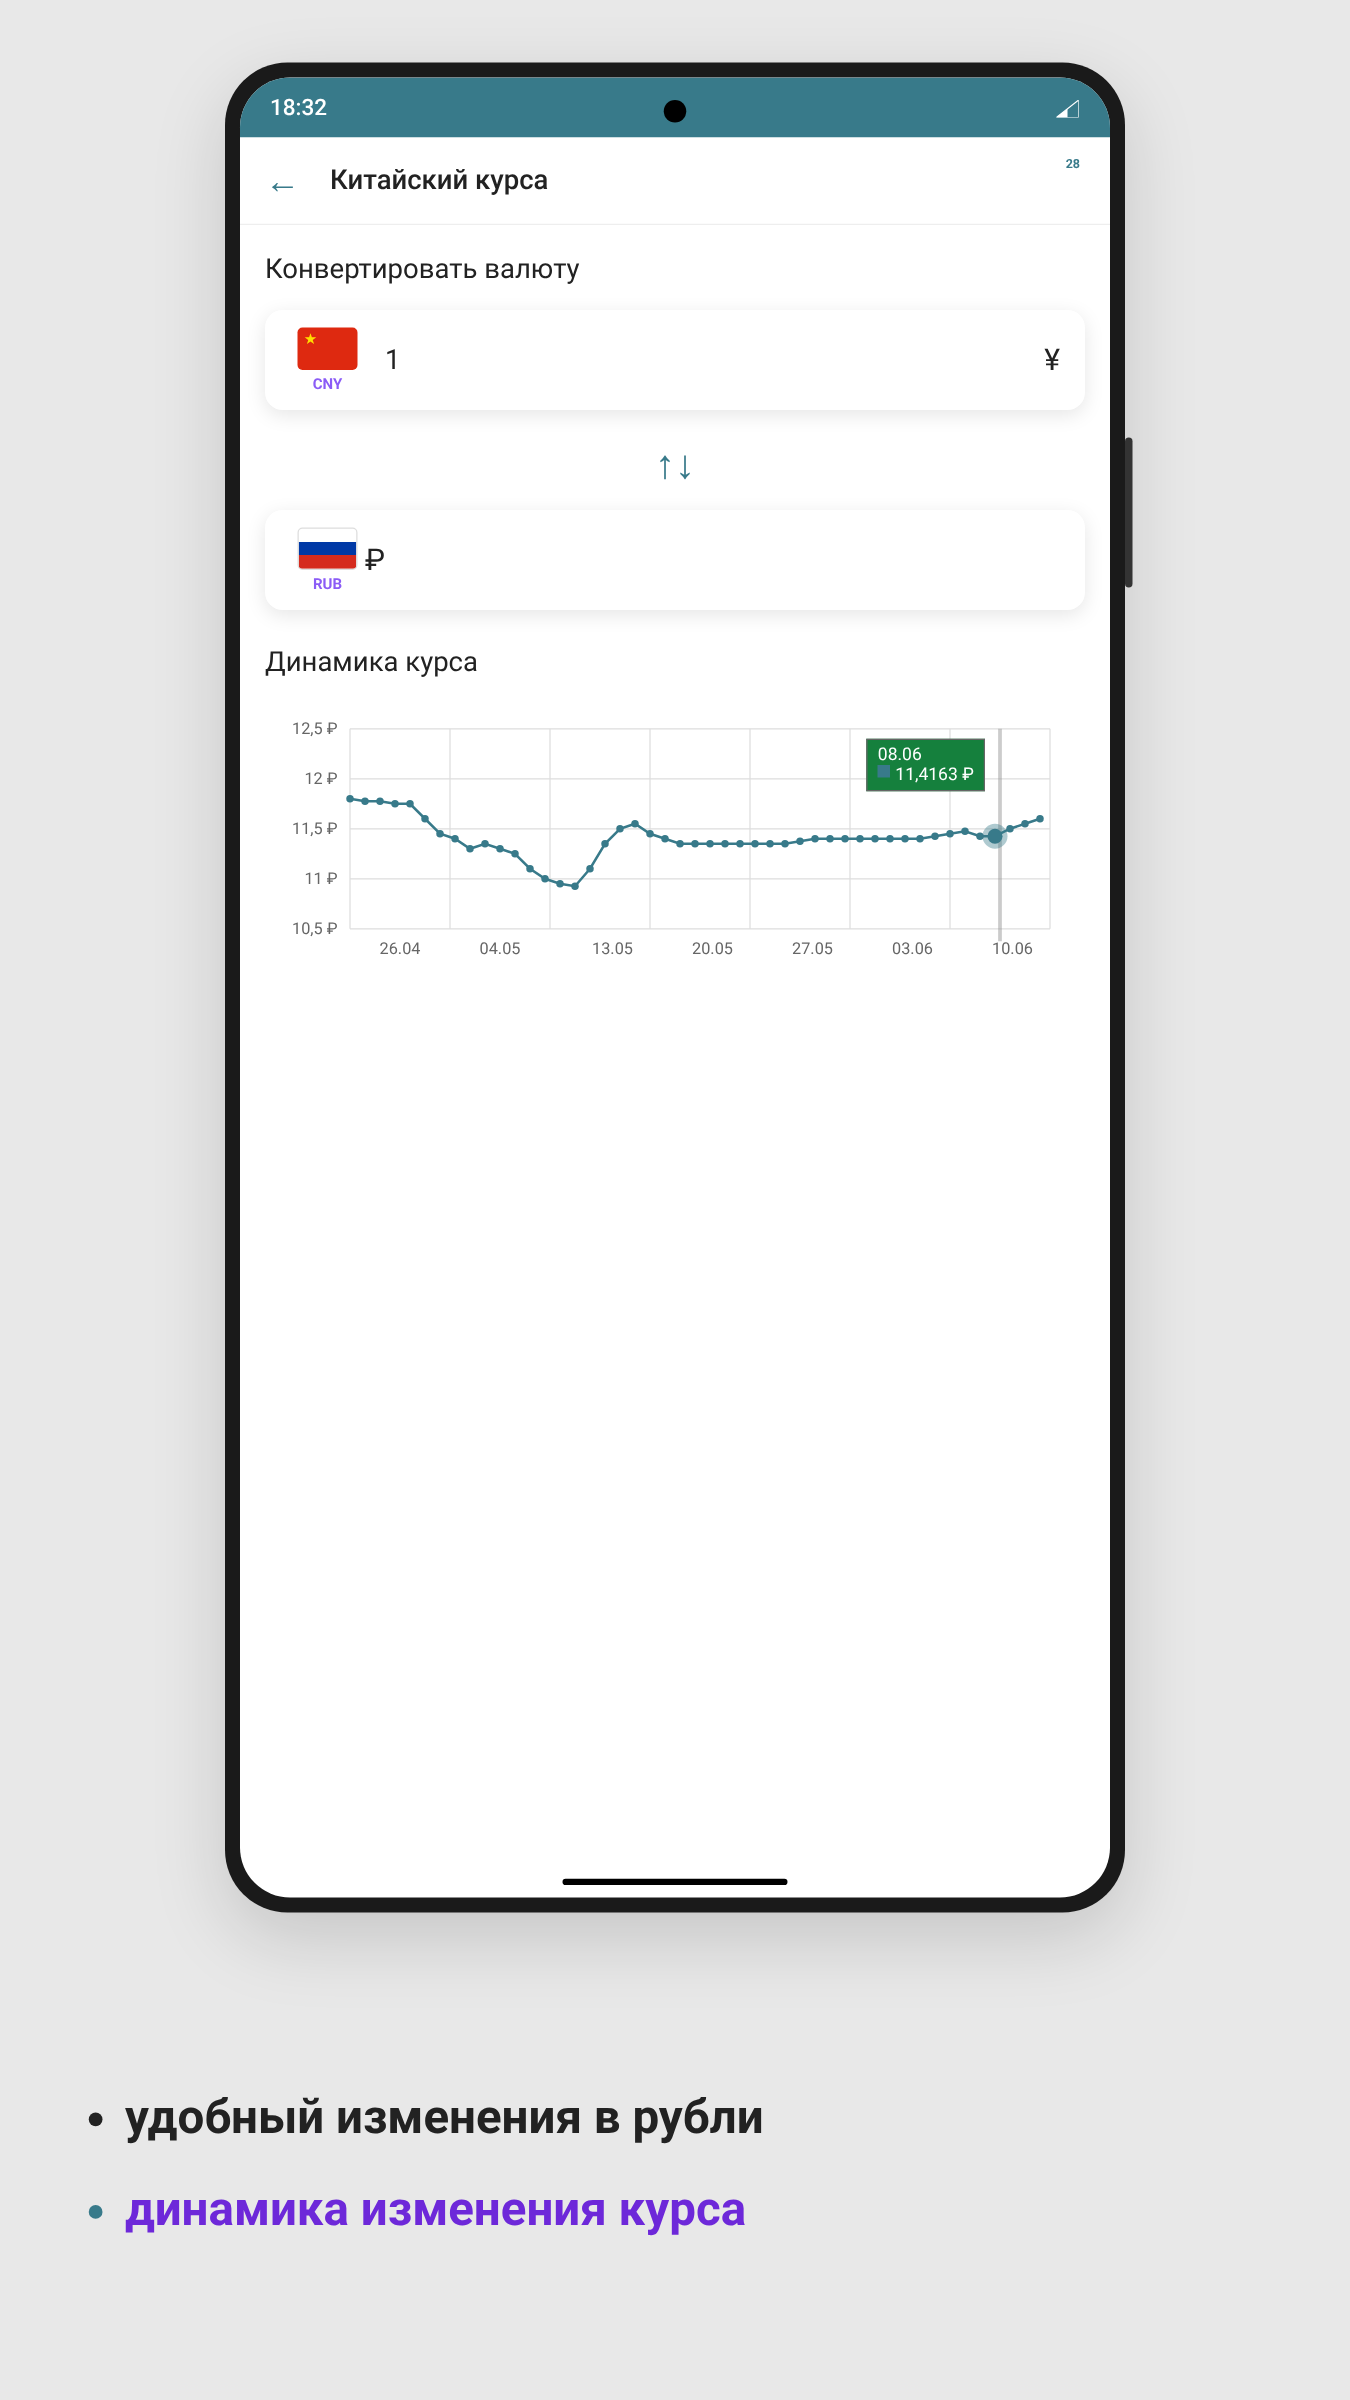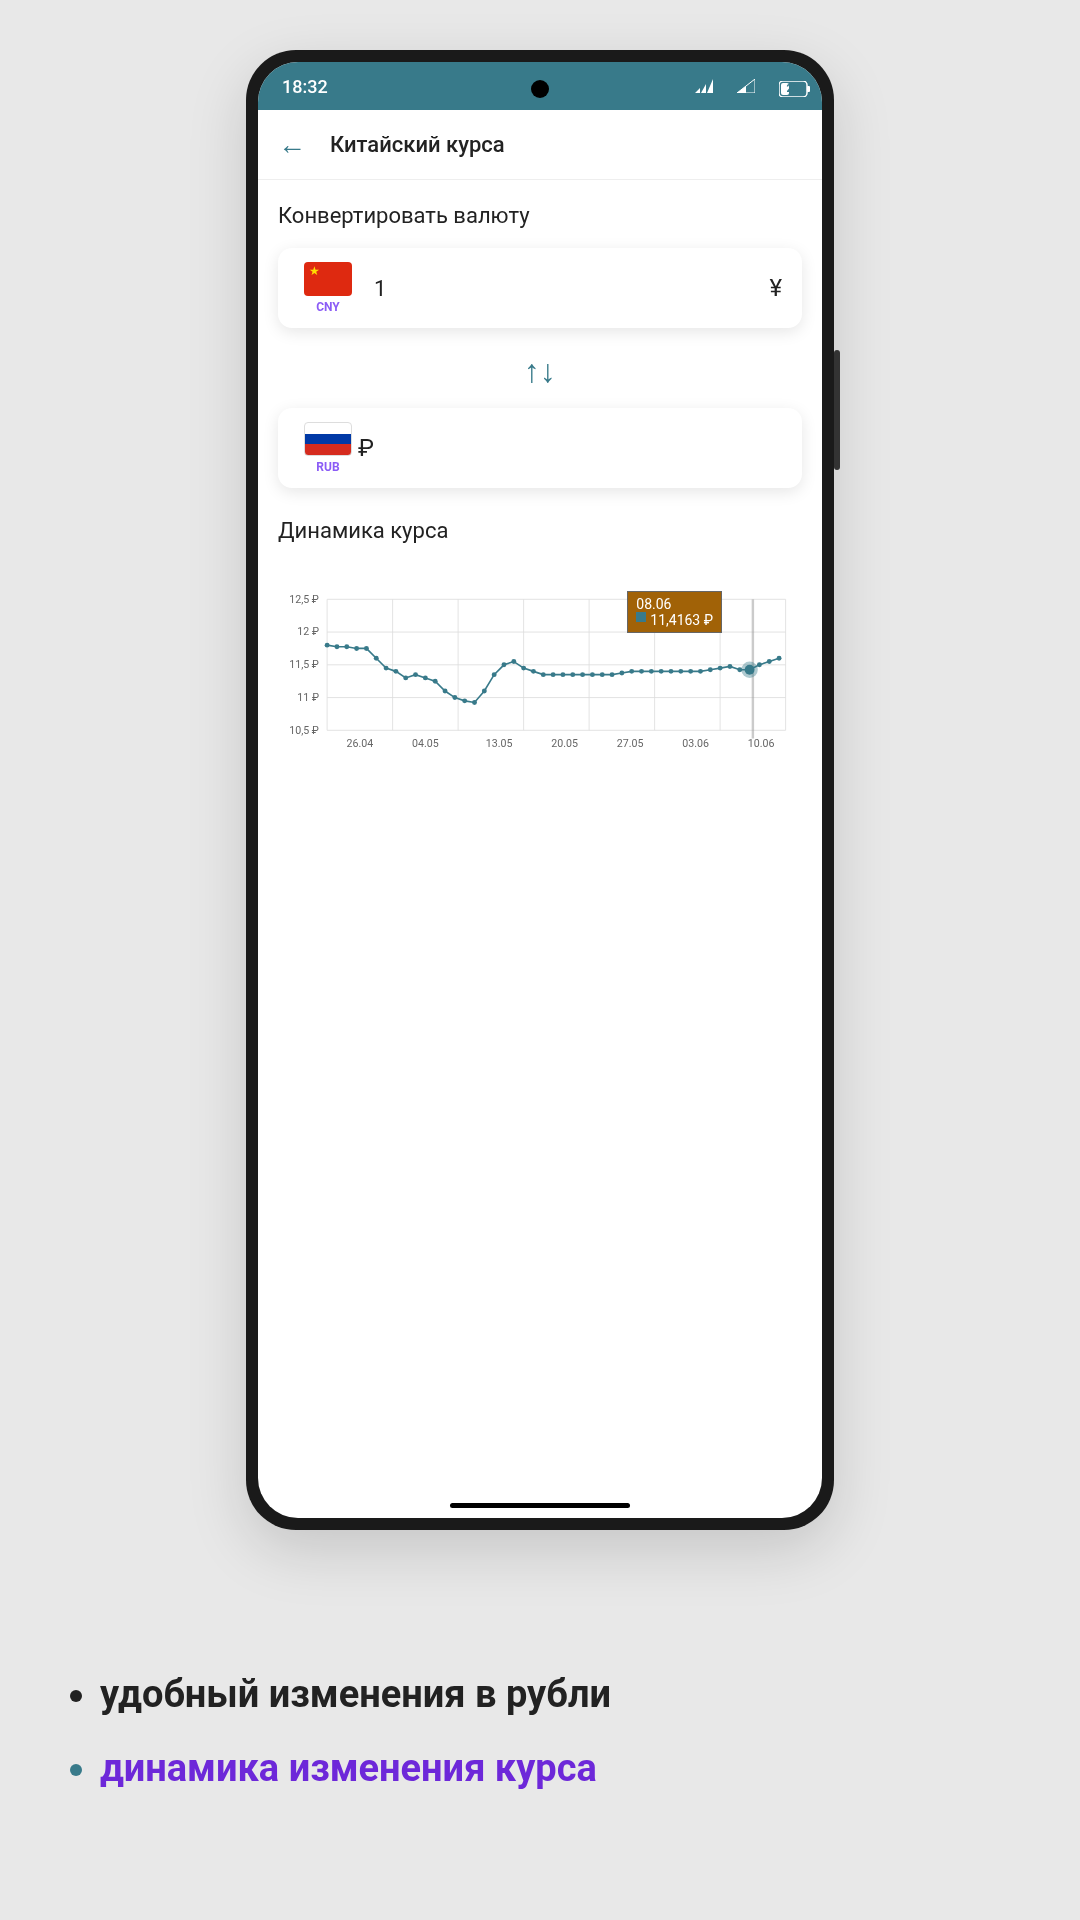--- a/index.html
+++ b/index.html
@@ -8,21 +8,21 @@
   font-family: -apple-system, BlinkMacSystemFont, 'Segoe UI', Roboto, sans-serif;
   width: 1080px;
   height: 1920px;
   position: relative;
 }
 .phone-frame {
   position: absolute;
   top: 50px;
   left: 50%;
   transform: translateX(-50%);
-  width: 588px;
+  width: 720px;
   height: 1480px;
   background: #1a1a1a;
   border-radius: 50px;
   padding: 12px;
   box-shadow: 0 20px 60px rgba(0,0,0,0.15);
 }
 .phone-screen {
   width: 100%;
   height: 100%;
   background: #fff;
@@ -63,21 +63,21 @@
   background: #387a8a;
   color: #fff;
   height: 48px;
   display: flex;
   align-items: center;
   justify-content: space-between;
   padding: 0 24px;
   font-size: 18px;
   font-weight: 500;
 }
-.status-right { display: flex; align-items: flex-end; gap: 24px; }
+.status-right { display: flex; align-items: flex-start; gap: 24px; flex-direction: column; }
 .app-header {
   background: #fff;
   height: 70px;
   display: flex;
   align-items: center;
   padding: 0 20px;
   gap: 24px;
   border-bottom: 1px solid #eee;
 }
 .back-arrow { font-size: 28px; color: #387a8a; cursor: pointer; }
@@ -105,21 +105,21 @@
 .chart-container {
   background: #fff;
   margin-top: 14px;
   position: relative;
 }
 .chart-svg { width: 100%; height: 220px; }
 .chart-tooltip {
   position: absolute;
   top: 28px;
   right: 80px;
-  background: #a16207;
+  background: #15803d;
   color: #fff;
   font-size: 14px;
   padding: 4px 8px;
   border: 1px solid #666;
 }
 .chart-tooltip .tt-val { display: flex; align-items: flex-start; gap: 4px; }
 .tt-square { width: 10px; height: 10px; background: #387a8a; display: inline-block; }
 .y-label { font-size: 13px; fill: #666; }
 .x-label { font-size: 13px; fill: #666; }
 .feature-list {

